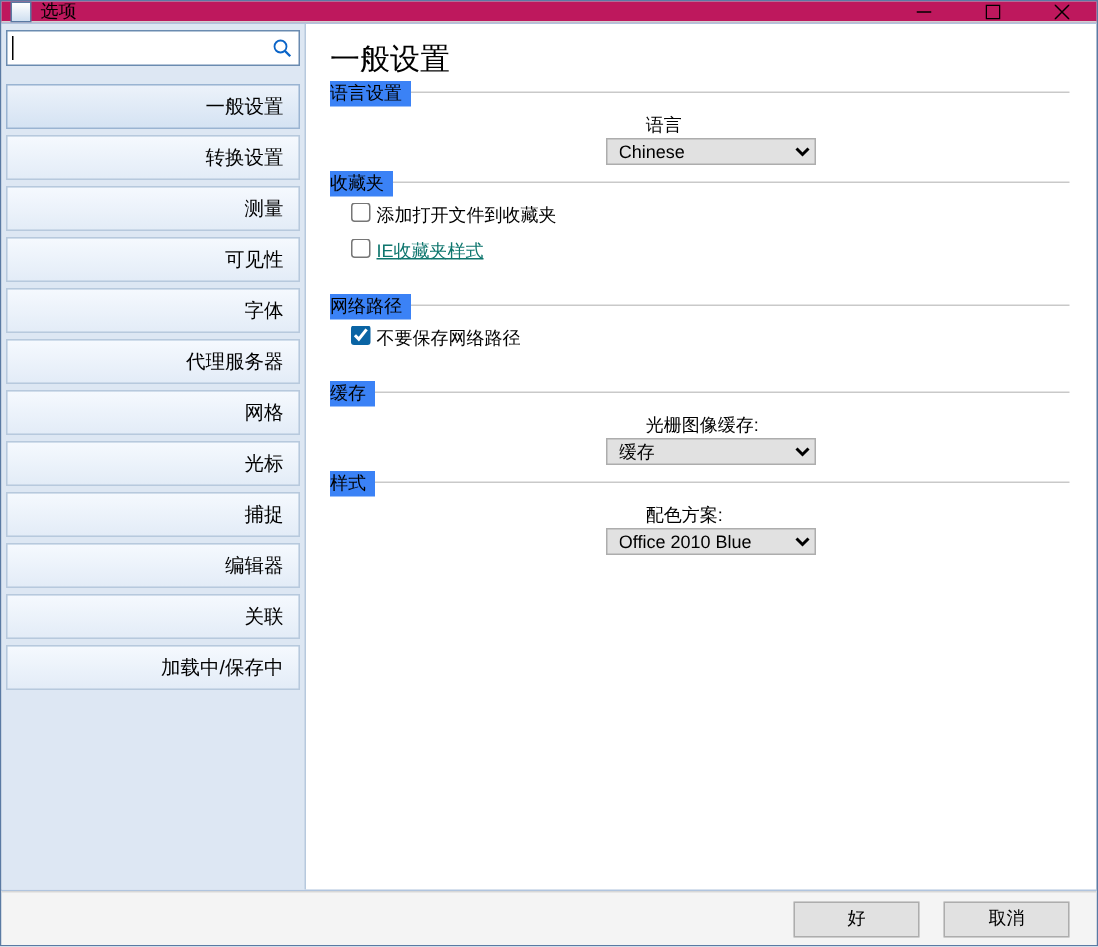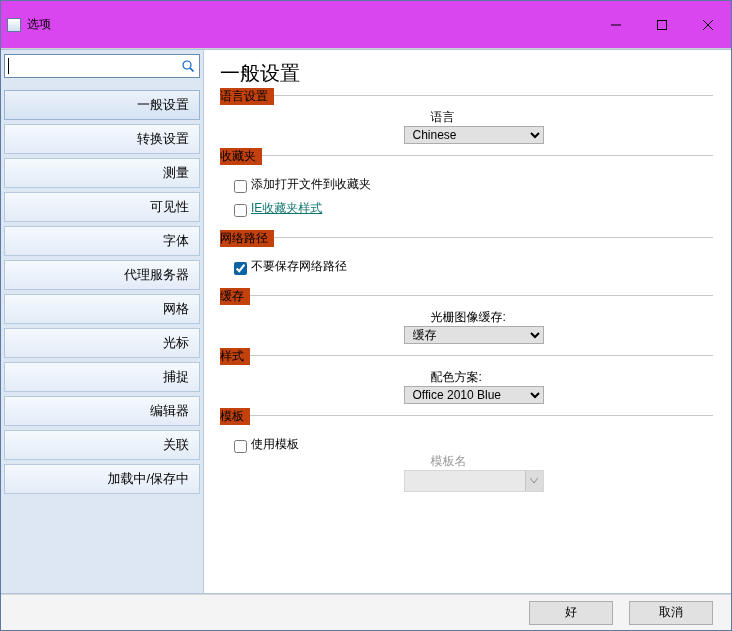--- a/index.html
+++ b/index.html
@@ -1,20 +1,20 @@
 <!DOCTYPE html>
 <html><head>
 <meta charset="utf-8">
 <style>
   * { box-sizing: border-box; }
   html, body { margin:0; padding:0; font-family: "Microsoft YaHei", "Segoe UI", sans-serif; font-size:12px; color:#000; }
   body { background:#fff; }
   .window { width:732px; height:631px; border:1px solid #5a7aa3; display:flex; flex-direction:column; background:#fff; }
   
-  .titlebar { height:48px; display:flex; align-items:center; padding-left:6px; border-bottom:1px solid #d0d0d0; background:#d946ef; }
+  .titlebar { height:14px; display:flex; align-items:center; padding-left:6px; border-bottom:1px solid #d0d0d0; background:#be185d; }
   .titlebar .app-icon { width:14px; height:14px; border:1px solid #5a7aa3; background:linear-gradient(#fff,#cfdff0); margin-right:6px; }
   .titlebar .title { flex:1; font-size:12px; color:#000; }
   .win-btn { width:46px; height:30px; display:flex; align-items:center; justify-content:center; }
   .win-btn svg { width:10px; height:10px; stroke:#000; stroke-width:1; fill:none; }
   
   .body { flex:1; display:flex; border-top:1px solid #b0c4de; border-bottom:1px solid #b0c4de; min-height:0; }
   
   .sidebar { width:203px; background:#dde7f3; border-right:1px solid #b7c9dd; display:flex; flex-direction:column; padding:4px 3px; }
   .search-wrap { margin-bottom:8px; }
   .search-box { width:100%; height:24px; background:#fff; border:1px solid #6a8bb0; display:flex; align-items:center; position:relative; }
@@ -23,29 +23,29 @@
   @keyframes blink { 50% { opacity:0; } }
   .search-icon-wrap { width:18px; height:18px; margin-right:2px; display:flex; align-items:center; justify-content:center; }
   .sidebar-list { display:flex; flex-direction:column; gap:4px; margin-top:4px; }
   .sidebar-item { height:30px; border:1px solid #b7c9dd; background:linear-gradient(#f5f9fe,#e3ecf7); display:flex; align-items:center; justify-content:flex-end; padding-right:10px; font-size:13px; color:#000; cursor:default; }
   .sidebar-item.selected { background:linear-gradient(#ecf2fa,#d5e3f3); border-color:#9ab4d2; }
   
   .main { flex:1; padding:10px 18px 10px 16px; overflow:auto; }
   .page-title { font-size:20px; font-weight:400; color:#000; margin:0 0 8px 0; }
   .group { border-top:1px solid #c9c9c9; padding:4px 0 8px 0; position:relative; margin-top:12px; }
   .group:first-of-type { margin-top:0; }
-  .group-title { position:relative; top:-12px; background:#c2410c; display:inline-block; padding-right:6px; font-size:12px; color:#000; margin:0; }
+  .group-title { position:relative; top:-12px; background:#3b82f6; display:inline-block; padding-right:6px; font-size:12px; color:#000; margin:0; }
   .group-body { margin-top:-8px; padding-left:14px; }
   .form-row { display:flex; align-items:center; height:26px;flex-direction:column; }
   .form-label { width:86px; font-size:12px; color:#000; }
   .form-label.disabled { color:#9a9a9a; }
   select.combo { width:140px; height:22px; border:1px solid #adadad; background:#e1e1e1; font-size:12px; padding:0 4px; font-family:inherit; }
   select.combo.small { width:140px; }
   select.combo option { background:#fff; }
-  .checkline { display:flex; align-items:flex-end; height:24px; font-size:12px; gap:4px; }
+  .checkline { display:flex; align-items:flex-start; height:24px; font-size:12px; gap:4px; }
   .checkline input[type=checkbox] { width:13px; height:13px; margin:0; accent-color:#0a64a4; }
   .checkline label { cursor:default; }
   .checkline.blue label { color:#0f766e;text-decoration:underline; }
   .template-input { width:140px; height:22px; border:1px solid #d6d6d6; background:#e9e9e9; display:flex; align-items:center; justify-content:flex-end; }
   .template-input .dd-btn { width:18px; height:20px; border-left:1px solid #c6c6c6; background:#dcdcdc; display:flex; align-items:center; justify-content:center; }
   
   .footer { height:36px; display:flex; align-items:center; justify-content:flex-end; gap:16px; padding:0 18px; border-top:1px solid #d7d7d7; background:#f4f4f4; }
   .footer button { width:84px; height:24px; border:1px solid #adadad; background:#e1e1e1; font-size:12px; font-family:inherit; cursor:default; }
 </style>
 </head>
@@ -185,40 +185,20 @@
         <div class="group-body">
           <div class="form-row">
             <span class="form-label">配色方案:</span>
             <select class="combo">
               <option>Office 2010 Blue</option>
             </select>
           </div>
         </div>
       </div>
 
-      <div class="group">
-        <span class="group-title">模板</span>
-        <div class="group-body">
-          <div class="checkline">
-            <input type="checkbox" id="cb_tpl" style="">
-            <label for="cb_tpl">使用模板</label>
-          </div>
-          <div class="form-row">
-            <span class="form-label disabled">模板名</span>
-            <div class="template-input">
-              <span style="flex:1;padding-left:4px;color:#999"></span>
-              <div class="dd-btn">
-                <svg width="8" height="6" viewBox="0 0 8 6">
-                    <path d="M0 0 L4 5 L8 0" fill="none" stroke="#8a8a8a" stroke-width="1"></path>
-                  </svg>
-              </div>
-            </div>
-          </div>
-        </div>
-      </div>
 
     </div>
   </div>
 
   <div class="footer">
     <button>好</button>
     <button>取消</button>
   </div>
 
 </div>

